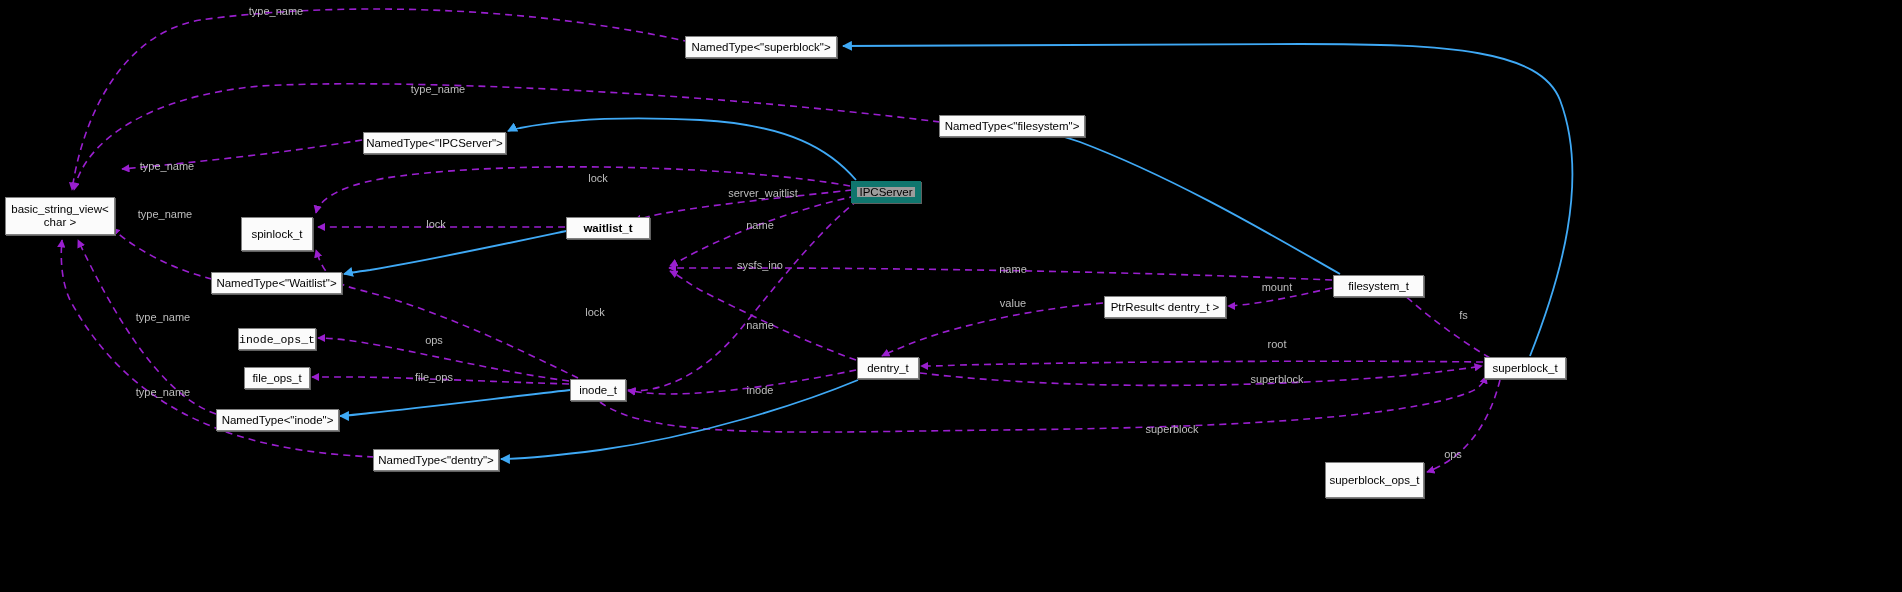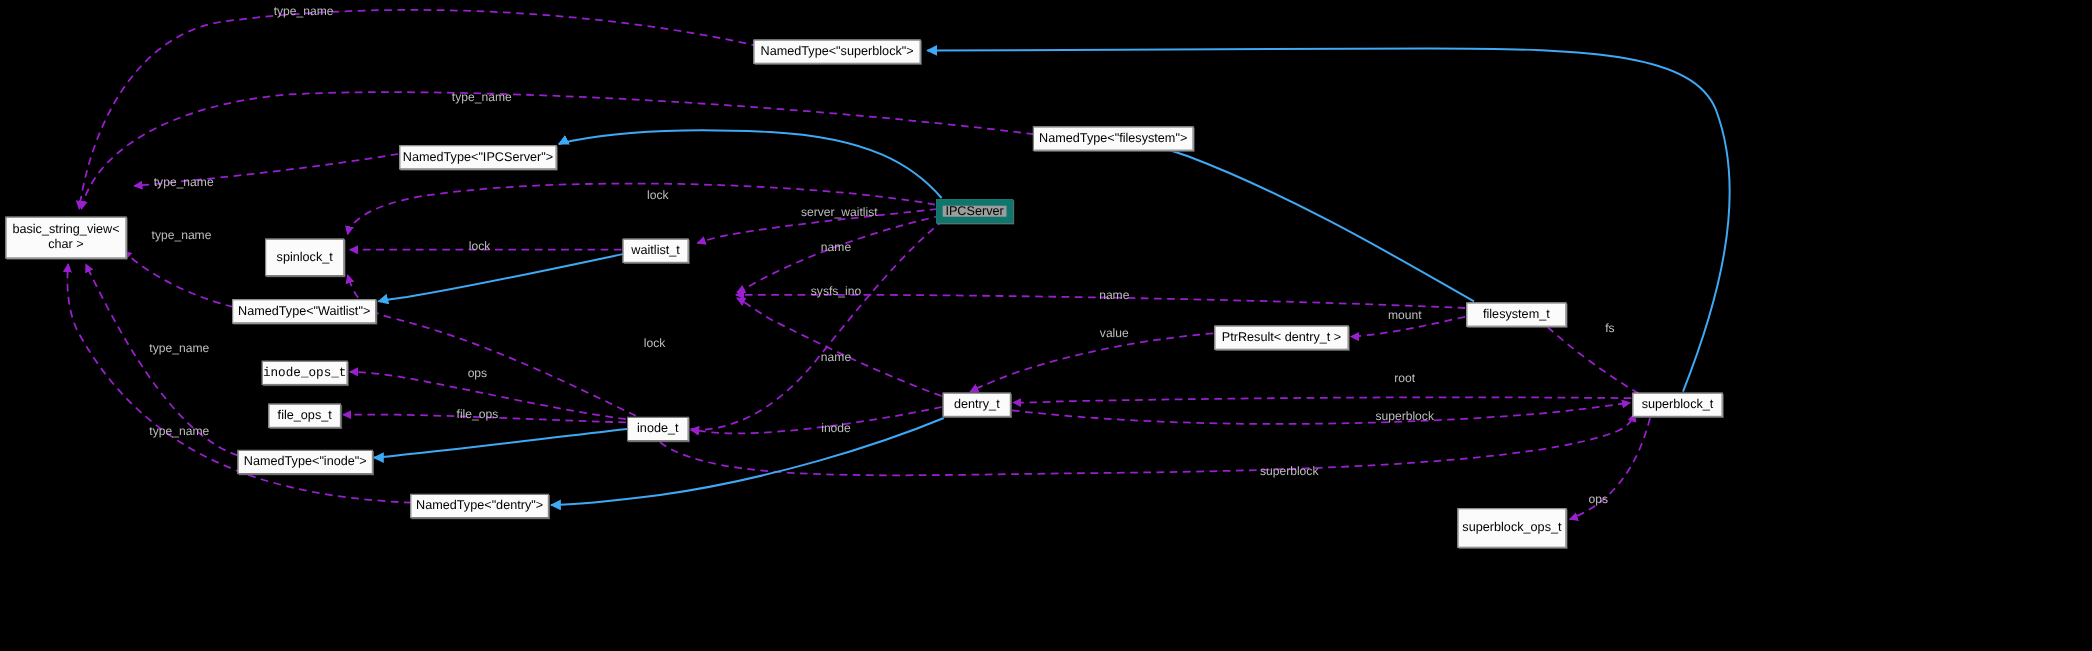--- a/index.html
+++ b/index.html
@@ -136,21 +136,21 @@
   <div class="node" style="left:685px;top:36px;width:152px;height:22px;">NamedType&lt;"superblock"&gt;</div>
 
   <div class="node" style="left:939px;top:115px;width:146px;height:22px;">NamedType&lt;"filesystem"&gt;</div>
 
   <div class="node" style="left:363px;top:132px;width:143px;height:22px;">NamedType&lt;"IPCServer"&gt;</div>
 
   <div class="node highlight" style="left:851px;top:181px;width:70px;height:22px;">IPCServer</div>
 
   <div class="node" style="left:241px;top:217px;width:72px;height:34px;">spinlock_t</div>
 
-  <div class="node" style="left:566px;top:217px;width:60px;height:22px;">waitlist_t</div>
+  <div class="node" style="left:566px;top:217px;width:84px;height:22px;font-weight:bold;">waitlist_t</div>
 
   <div class="node" style="left:211px;top:272px;width:131px;height:22px;">NamedType&lt;"Waitlist"&gt;</div>
 
 
   <div class="node" style="left:1333px;top:275px;width:91px;height:22px;">filesystem_t</div>
 
   <div class="node" style="left:1104px;top:296px;width:122px;height:22px;">PtrResult&lt; dentry_t &gt;</div>
 
   <div class="node" style="left:238px;top:328px;width:78px;height:22px;font-family:Liberation Mono, monospace;">inode_ops_t</div>
 
@@ -177,21 +177,21 @@
   <div class="edge-label" style="left:598px;top:178px;">lock</div>
   <div class="edge-label" style="left:436px;top:224px;">lock</div>
   <div class="edge-label" style="left:595px;top:312px;">lock</div>
   <div class="edge-label" style="left:763px;top:193px;">server_waitlist</div>
   <div class="edge-label" style="left:760px;top:225px;">name</div>
   <div class="edge-label" style="left:760px;top:265px;">sysfs_ino</div>
   <div class="edge-label" style="left:760px;top:325px;">name</div>
   <div class="edge-label" style="left:1013px;top:269px;">name</div>
   <div class="edge-label" style="left:1013px;top:303px;">value</div>
   <div class="edge-label" style="left:1277px;top:287px;">mount</div>
-  <div class="edge-label" style="left:1456px;top:299px;padding-left:15px;">fs</div>
+  <div class="edge-label" style="left:1456px;top:315px;padding-left:15px;">fs</div>
   <div class="edge-label" style="left:434px;top:340px;">ops</div>
   <div class="edge-label" style="left:434px;top:377px;">file_ops</div>
   <div class="edge-label" style="left:760px;top:390px;">inode</div>
   <div class="edge-label" style="left:1277px;top:344px;text-align:center;">root</div>
   <div class="edge-label" style="left:1277px;top:379px;">superblock</div>
   <div class="edge-label" style="left:1172px;top:429px;">superblock</div>
   <div class="edge-label" style="left:1453px;top:454px;">ops</div>
 
 </div>
 

